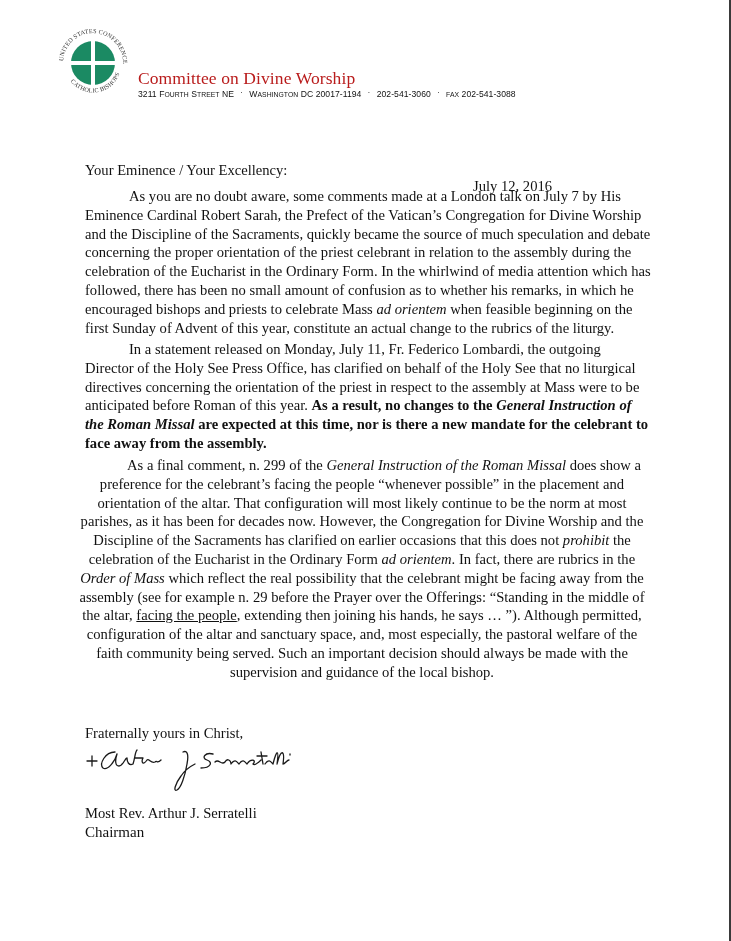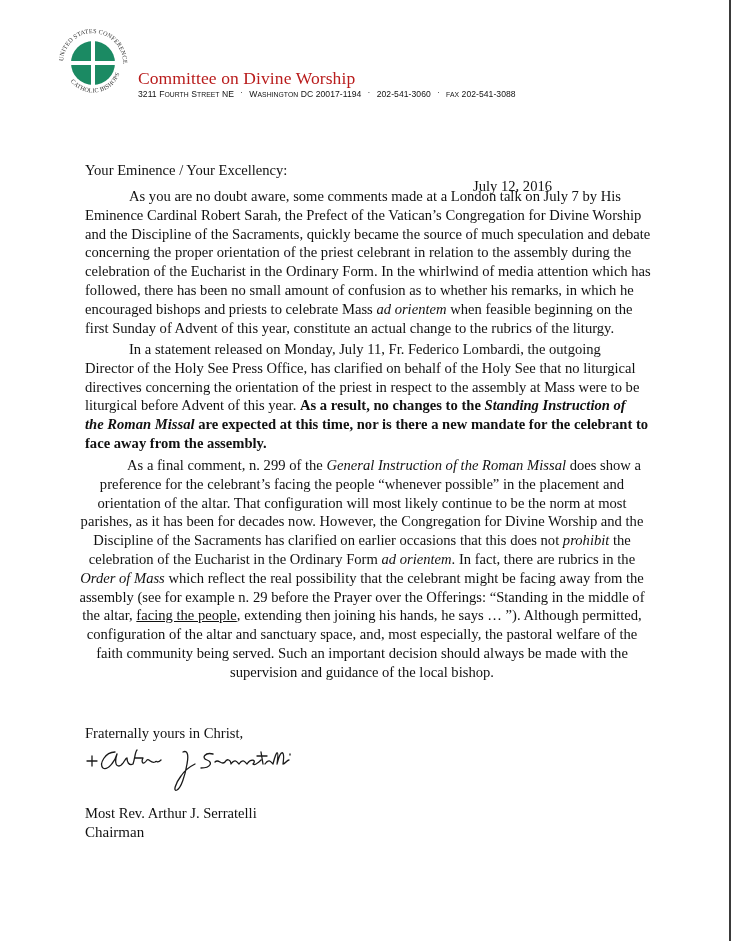--- a/index.html
+++ b/index.html
@@ -164,21 +164,21 @@
   <span class="line">celebration of the Eucharist in the Ordinary Form. In the whirlwind of media attention which has</span>
   <span class="line">followed, there has been no small amount of confusion as to whether his remarks, in which he</span>
   <span class="line"><span>encouraged bishops and priests to celebrate Mass </span><span class="it">ad orientem</span><span> when feasible beginning on the</span></span>
   <span class="line">first Sunday of Advent of this year, constitute an actual change to the rubrics of the liturgy.</span>
 </div>
 
 <div class="p2">
   <span class="line indent">In a statement released on Monday, July 11, Fr. Federico Lombardi, the outgoing</span>
   <span class="line">Director of the Holy See Press Office, has clarified on behalf of the Holy See that no liturgical</span>
   <span class="line">directives concerning the orientation of the priest in respect to the assembly at Mass were to be</span>
-  <span class="line"><span>liturgical before Advent of this year. </span><span class="b">As a result, no changes to the </span><span class="b it">Standing Instruction of</span></span>
+  <span class="line"><span>anticipated before Roman of this year. </span><span class="b">As a result, no changes to the </span><span class="b it">General Instruction of</span></span>
   <span class="line"><span class="b it">the Roman Missal</span><span class="b"> are expected at this time, nor is there a new mandate for the celebrant to</span></span>
   <span class="line b">face away from the assembly.</span>
 </div>
 
 <div class="p3">
   <span class="line indent"><span>As a final comment, n. 299 of the </span><span class="it">General Instruction of the Roman Missal</span><span> does show a</span></span>
   <span class="line">preference for the celebrant’s facing the people “whenever possible” in the placement and</span>
   <span class="line">orientation of the altar. That configuration will most likely continue to be the norm at most</span>
   <span class="line">parishes, as it has been for decades now. However, the Congregation for Divine Worship and the</span>
   <span class="line"><span>Discipline of the Sacraments has clarified on earlier occasions that this does not </span><span class="it">prohibit</span><span> the</span></span>

